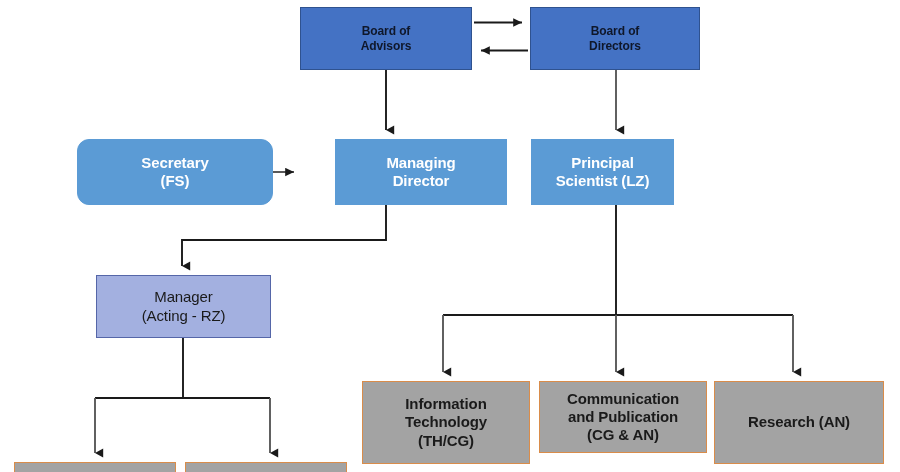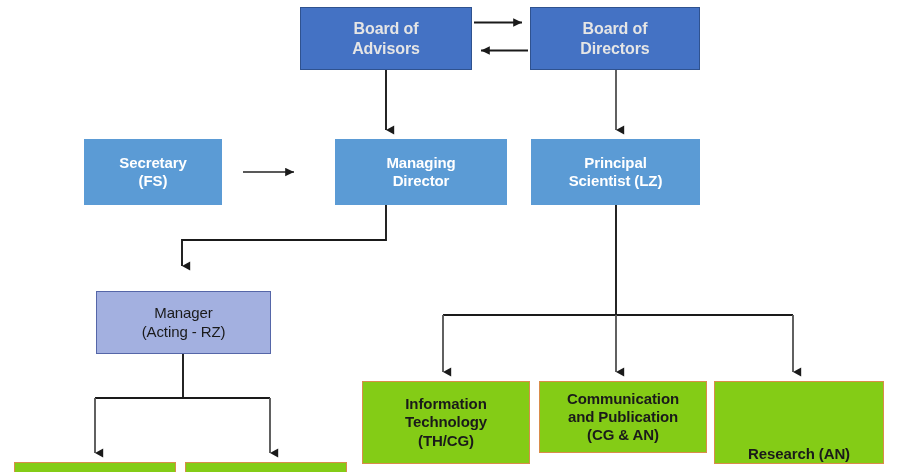--- a/index.html
+++ b/index.html
@@ -30,39 +30,38 @@
   }
   .node .node-label {
     display: block;
     width: 100%;
     white-space: pre-line;
   }
   
   .node.dark-blue {
     background: #4472C4;
     border: 1.5px solid #2F528F;
-    color: #e5e5e5;
-    font-size: 16px;
+    color: #0f172a;
+    font-size: 12px;
   }
   .node.mid-blue {
     background: #5B9BD5;
     border: 1px solid #5B9BD5;
     color: #ffffff;
     font-size: 15px;
   }
   .node.periwinkle {
     background: #A3B0E0;
     border: 1.5px solid #5566A8;
     color: #1a1a1a;
     font-weight: normal;
     font-size: 15px;
-    margin-top: 16px;
   }
   .node.orange {
-    background: #84cc16;
+    background: #a3a3a3;
     border: 1.5px solid #D98C4A;
     color: #1a1a1a;
     font-size: 15px;
   }
   
   .connector-layer {
     position: absolute;
     left: 0;
     top: 0;
     width: 900px;
@@ -131,31 +130,31 @@
   <div class="node dark-blue" style="left:300px; top:7px; width:172px; height:63px;">
     <span class="node-label">Board of
 Advisors</span>
   </div>
 
   <div class="node dark-blue" style="left:530px; top:7px; width:170px; height:63px;">
     <span class="node-label">Board of
 Directors</span>
   </div>
 
-  <div class="node mid-blue" style="left:84px; top:139px; width:138px; height:66px;">
+  <div class="node mid-blue" style="left:77px; top:139px; width:196px; height:66px;border-radius:12px;">
     <span class="node-label">Secretary
 (FS)</span>
   </div>
 
   <div class="node mid-blue" style="left:302px; top:139px; width:172px; height:66px;margin-left:33px;">
     <span class="node-label">Managing
 Director</span>
   </div>
 
-  <div class="node mid-blue" style="left:531px; top:139px; width:169px; height:66px;">
+  <div class="node mid-blue" style="left:531px; top:139px; width:143px; height:66px;">
     <span class="node-label">Principal
 Scientist (LZ)</span>
   </div>
 
   <div class="node periwinkle" style="left:96px; top:275px; width:175px; height:63px;">
     <span class="node-label">Manager
 (Acting - RZ)</span>
   </div>
 
   <div class="node orange" style="left:362px; top:381px; width:168px; height:83px;">
@@ -163,21 +162,21 @@
 Technology
 (TH/CG)</span>
   </div>
 
   <div class="node orange" style="left:539px; top:381px; width:168px; height:72px;">
     <span class="node-label">Communication
 and Publication
 (CG &amp; AN)</span>
   </div>
 
-  <div class="node orange" style="left:714px; top:381px; width:170px; height:83px;align-items:flex-end;">
+  <div class="node orange" style="left:714px; top:381px; width:170px; height:83px;">
     <span class="node-label">Research (AN)</span>
   </div>
 
   <div class="node orange" style="left:14px; top:462px; width:162px; height:30px;">
     <span class="node-label"></span>
   </div>
 
   <div class="node orange" style="left:185px; top:462px; width:162px; height:30px;">
     <span class="node-label"></span>
   </div>

